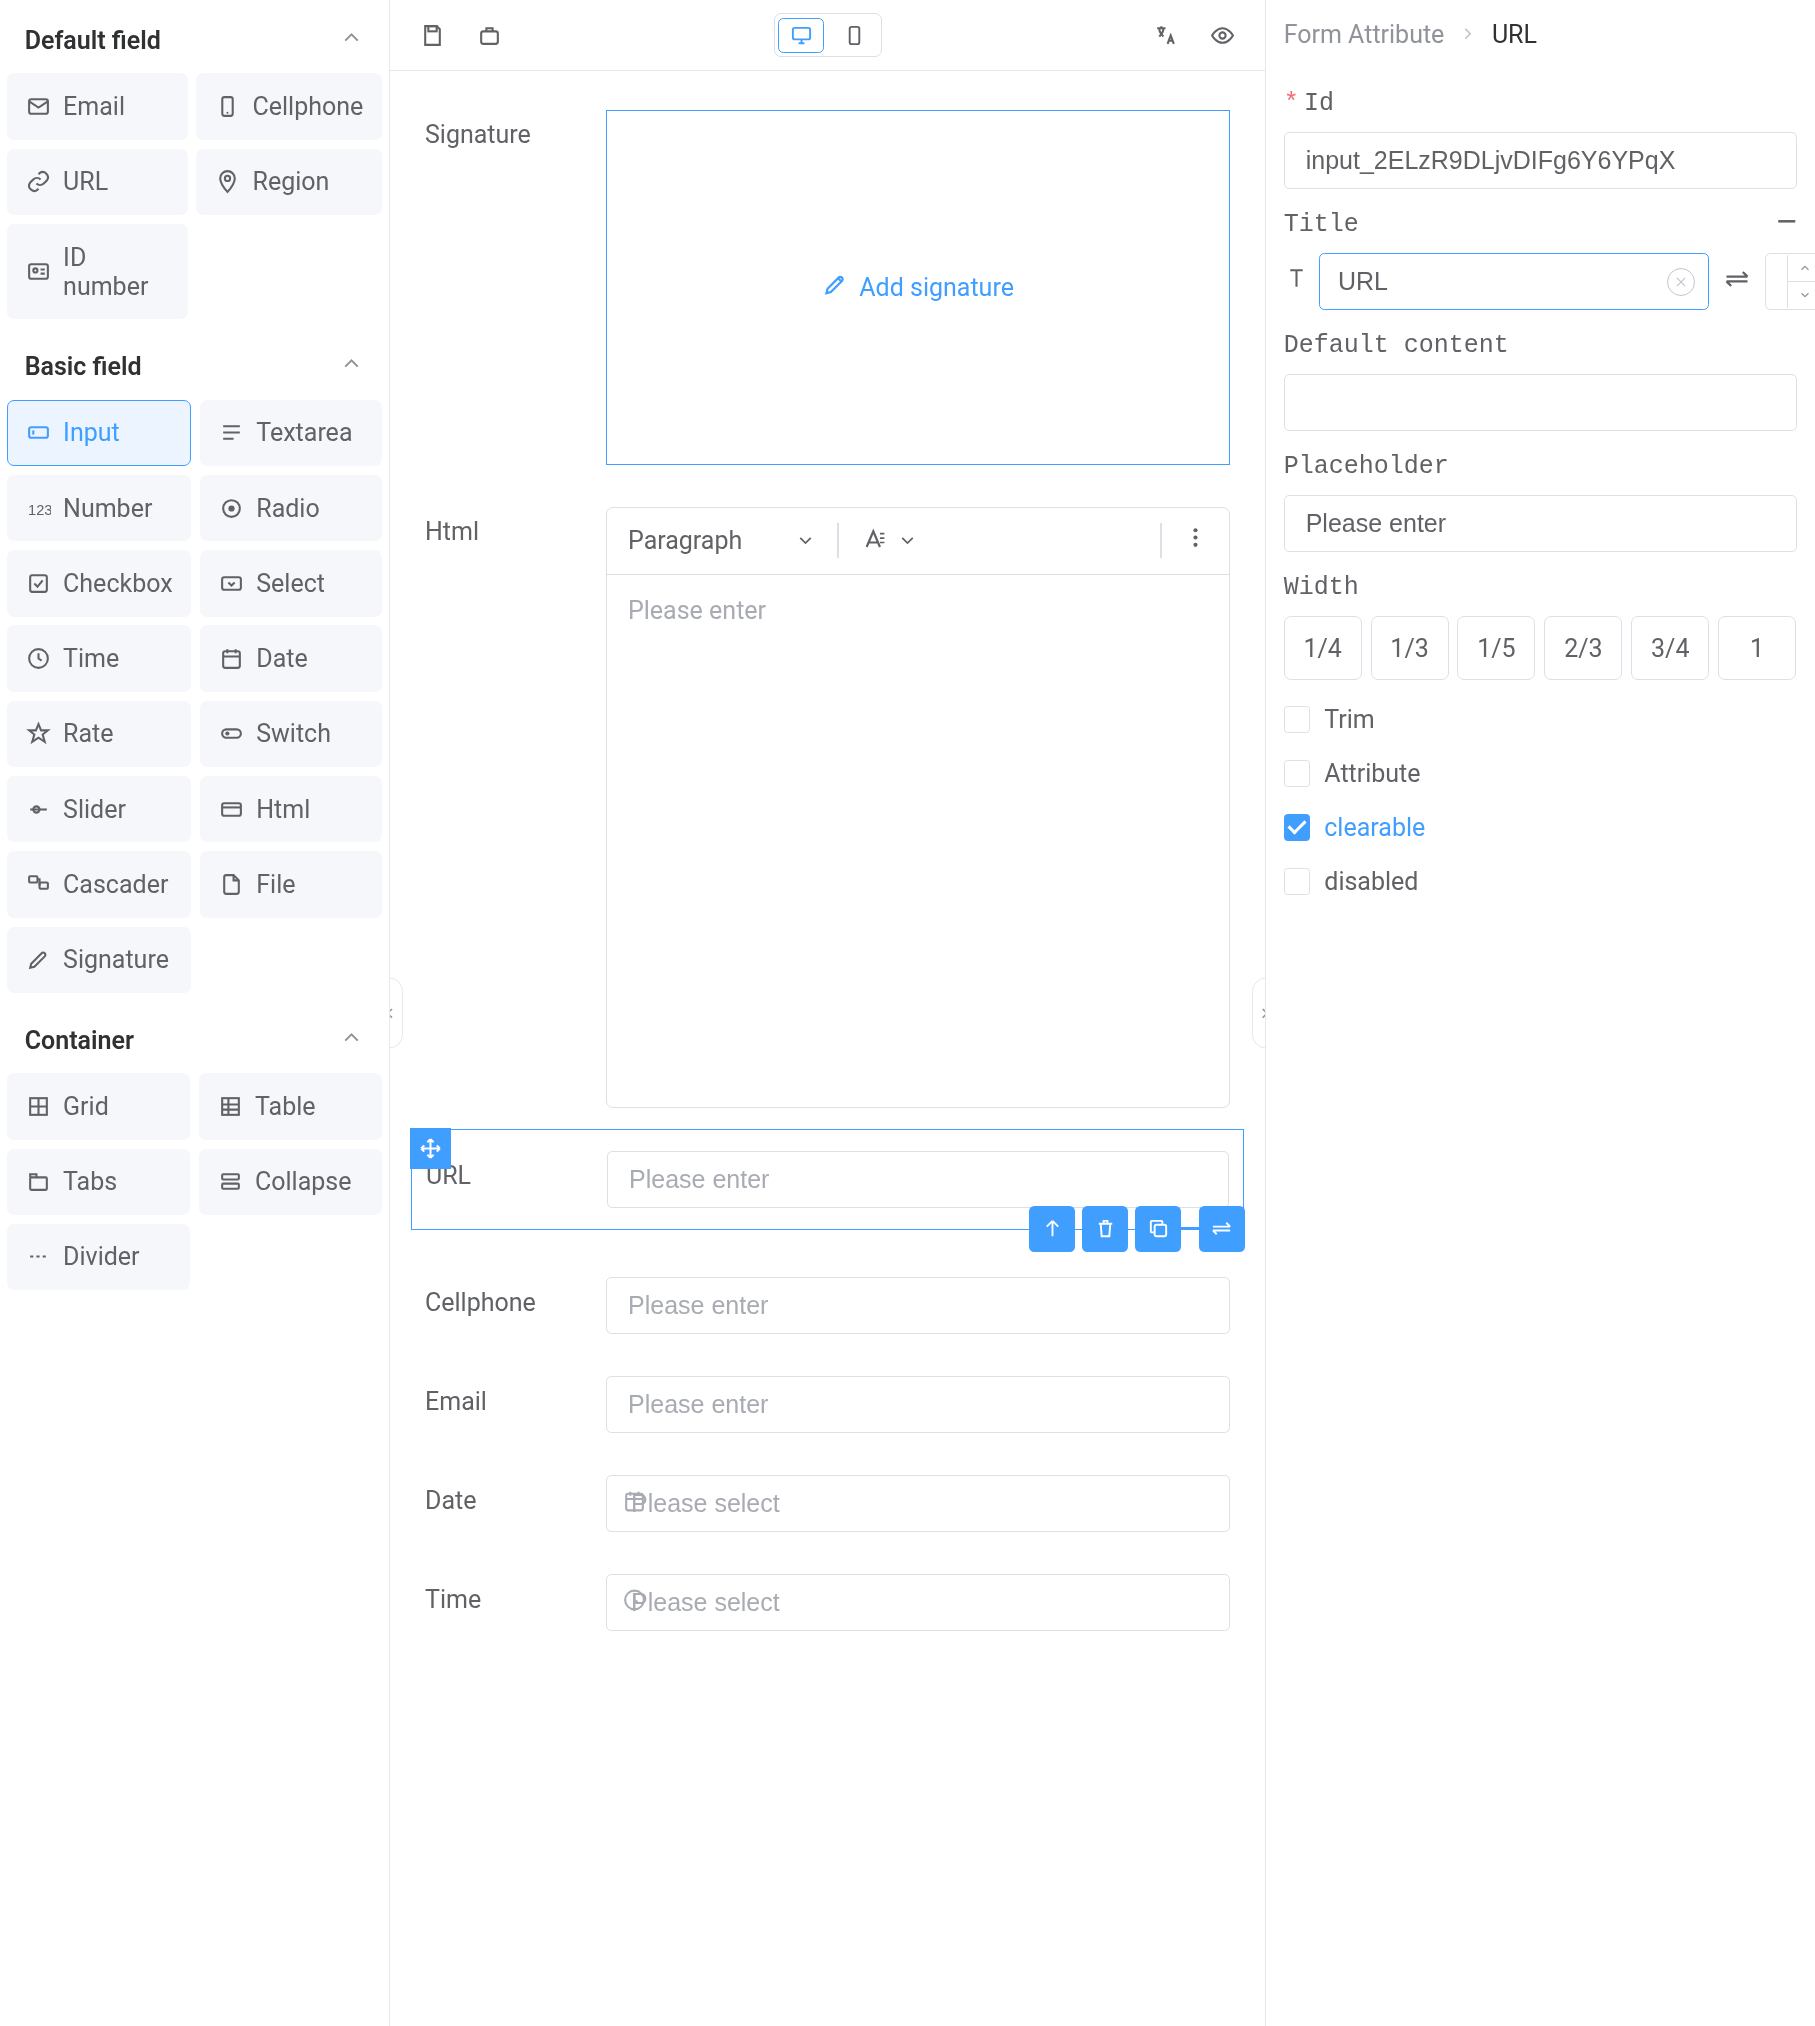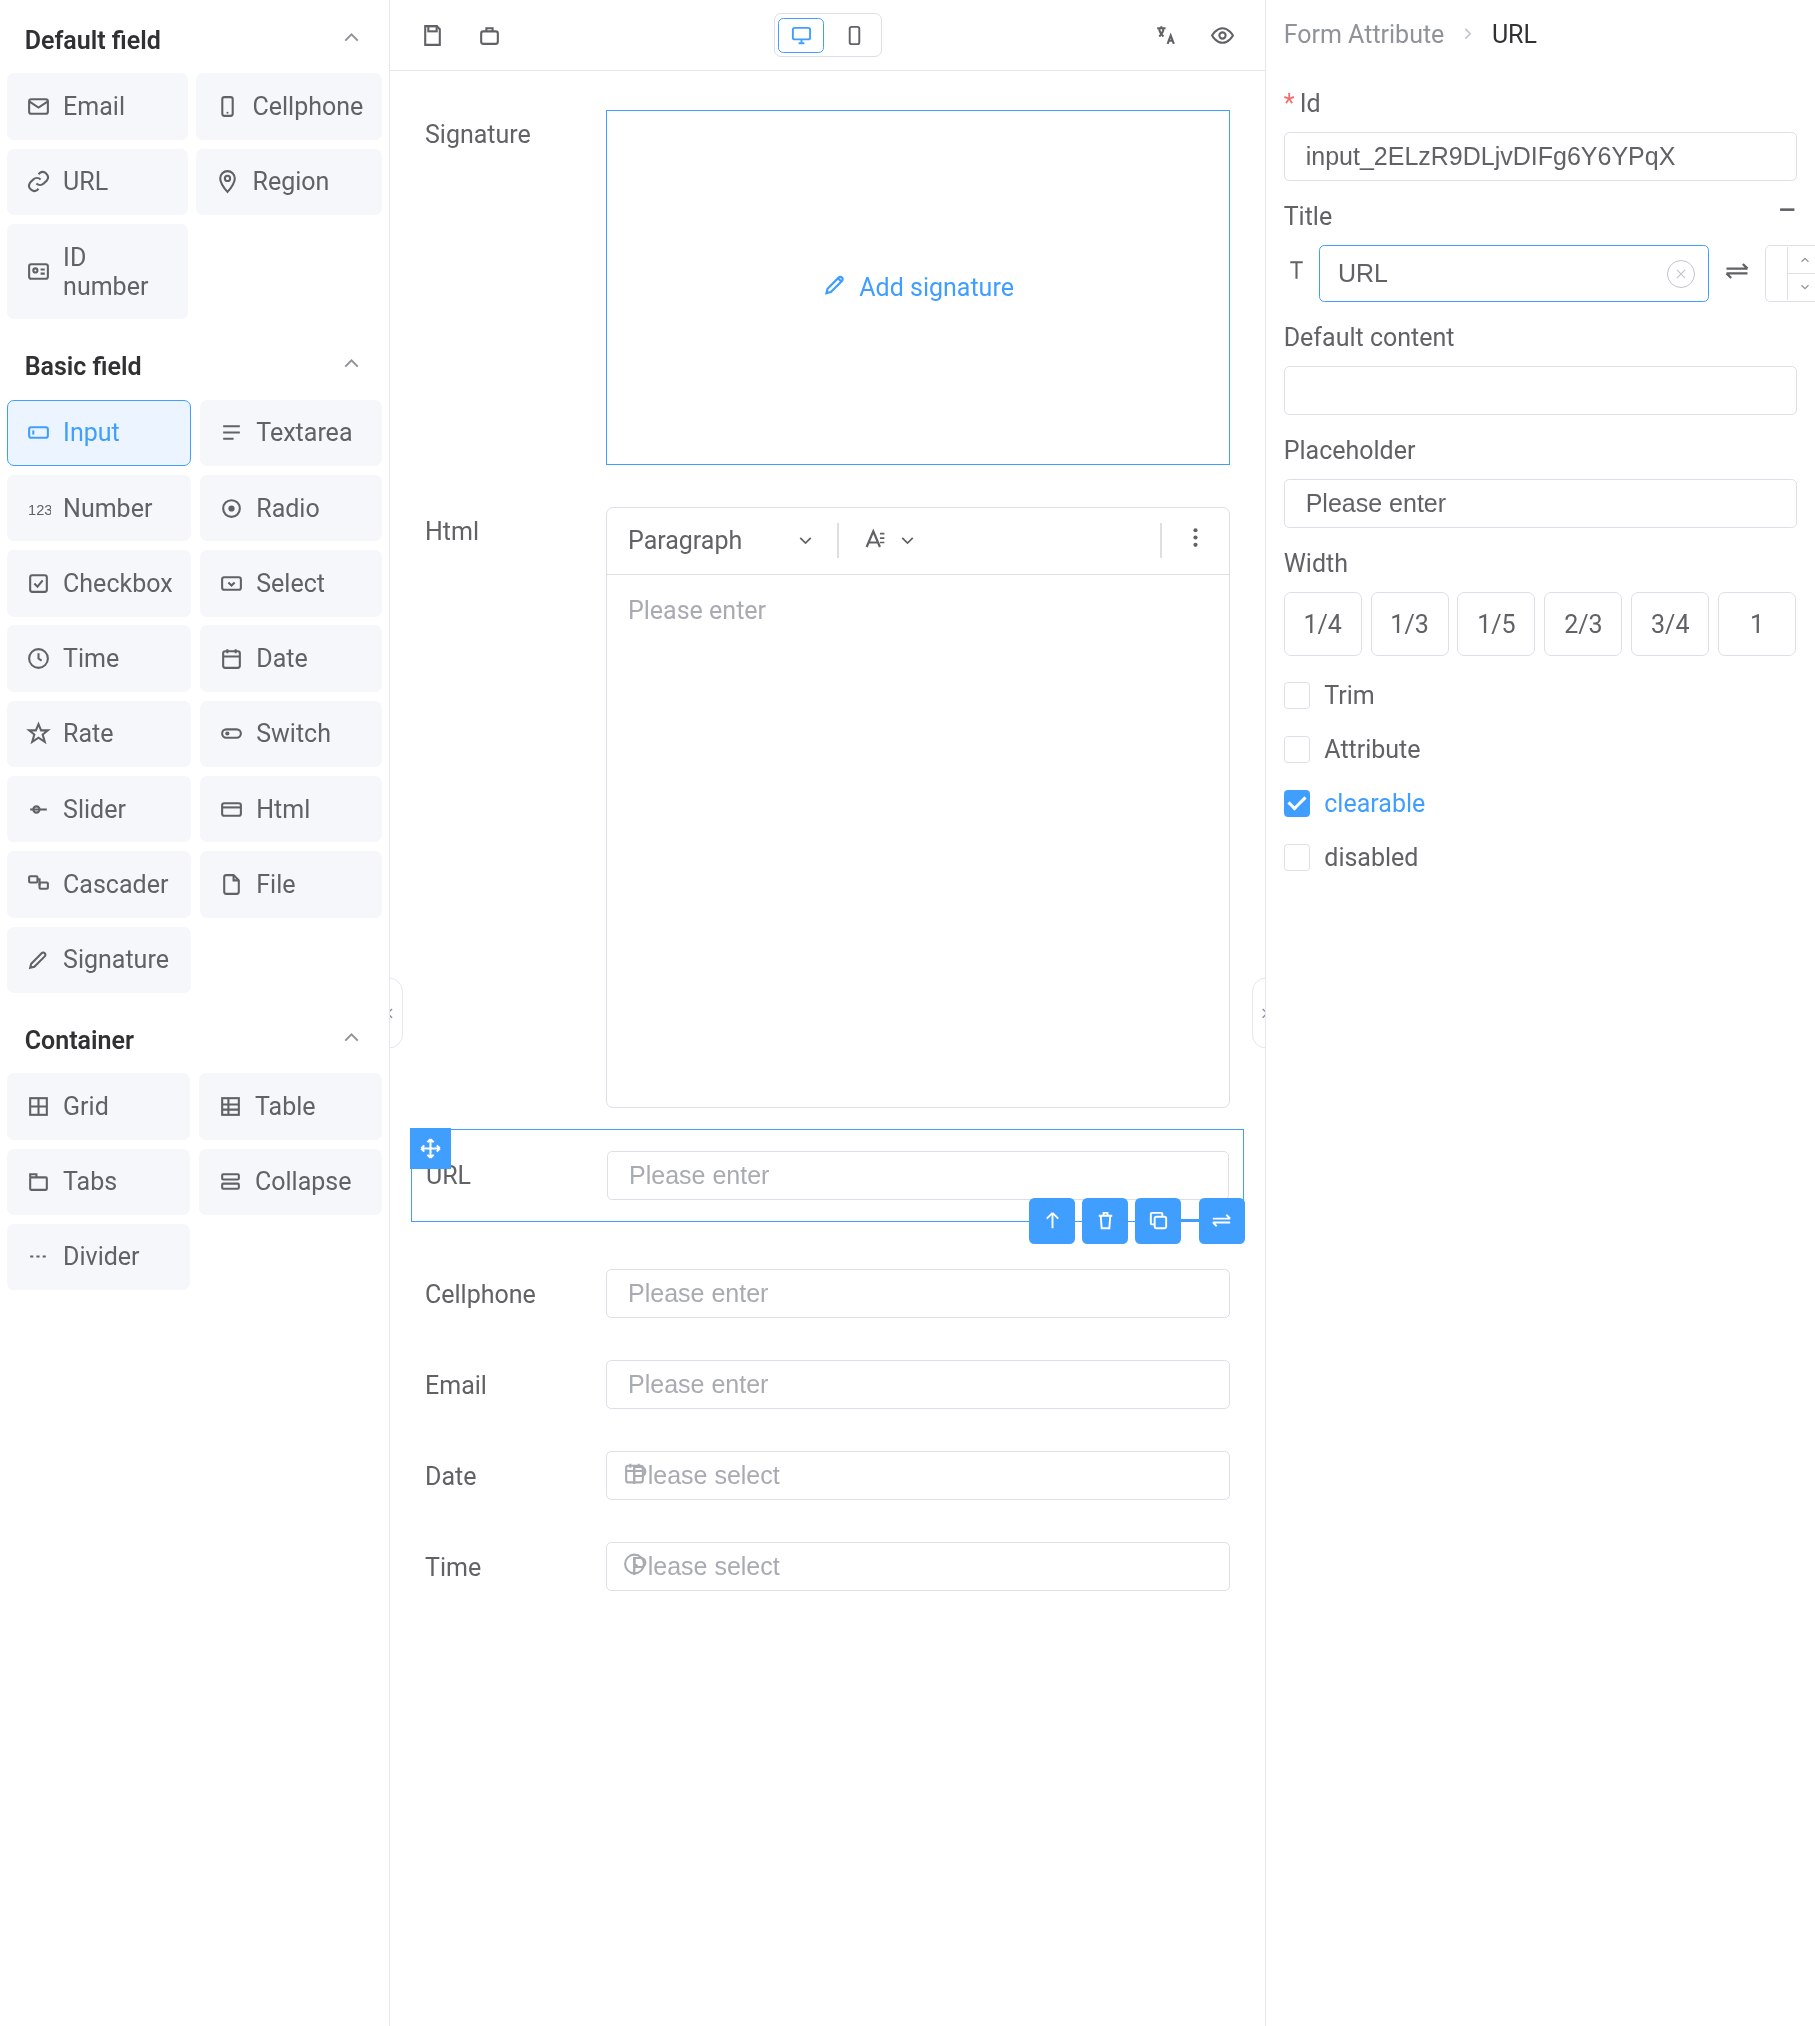--- a/index.html
+++ b/index.html
@@ -195,21 +195,21 @@
       gap: 53px;
       cursor: pointer;
     }
     .para-select svg { width: 21px; height: 21px; }
     .html-divider { width: 1.8px; height: 35px; background: #dcdfe6; }
     .html-body { min-height: 532px; padding: 21px; color: #a8abb2; }
     .html-kebab { color: #606266; }
     
     .text-input {
       width: 100%;
-      height: 49px;
+      height: 57px;
       padding: 0 21px;
       border: 1.8px solid #dcdfe6;
       border-radius: 5.3px;
       font-size: 25px;
       color: #606266;
       background: #fff;
     }
     .text-input::placeholder { color: #a8abb2; }
     
     .input-with-icon { position: relative; }
@@ -258,23 +258,24 @@
       color: #909399;
     }
     .breadcrumb .crumb { cursor: pointer; }
     .breadcrumb .crumb.current { color: #303133; }
     .breadcrumb svg { width: 19.5px; height: 19.5px; color: #c0c4cc; }
     
     .prop-group { margin-top: 21px; }
     .prop-label {
       display: flex;
       justify-content: space-between;
-      align-items: flex-start;
+      align-items: center;
       margin-bottom: 14px;
       color: #606266;
+      font-family: Liberation Mono, monospace;
     }
     .prop-label .req { color: #f56c6c; margin-right: 5.3px; }
     .prop-label .minus { font-size: 35px; line-height: 17.7px; color: #606266; cursor: pointer; }
     
     .title-row { display: flex; align-items: center; gap: 14px; }
     .title-input-wrap {
       position: relative;
       flex: 1;
       display: flex;
       align-items: center;

